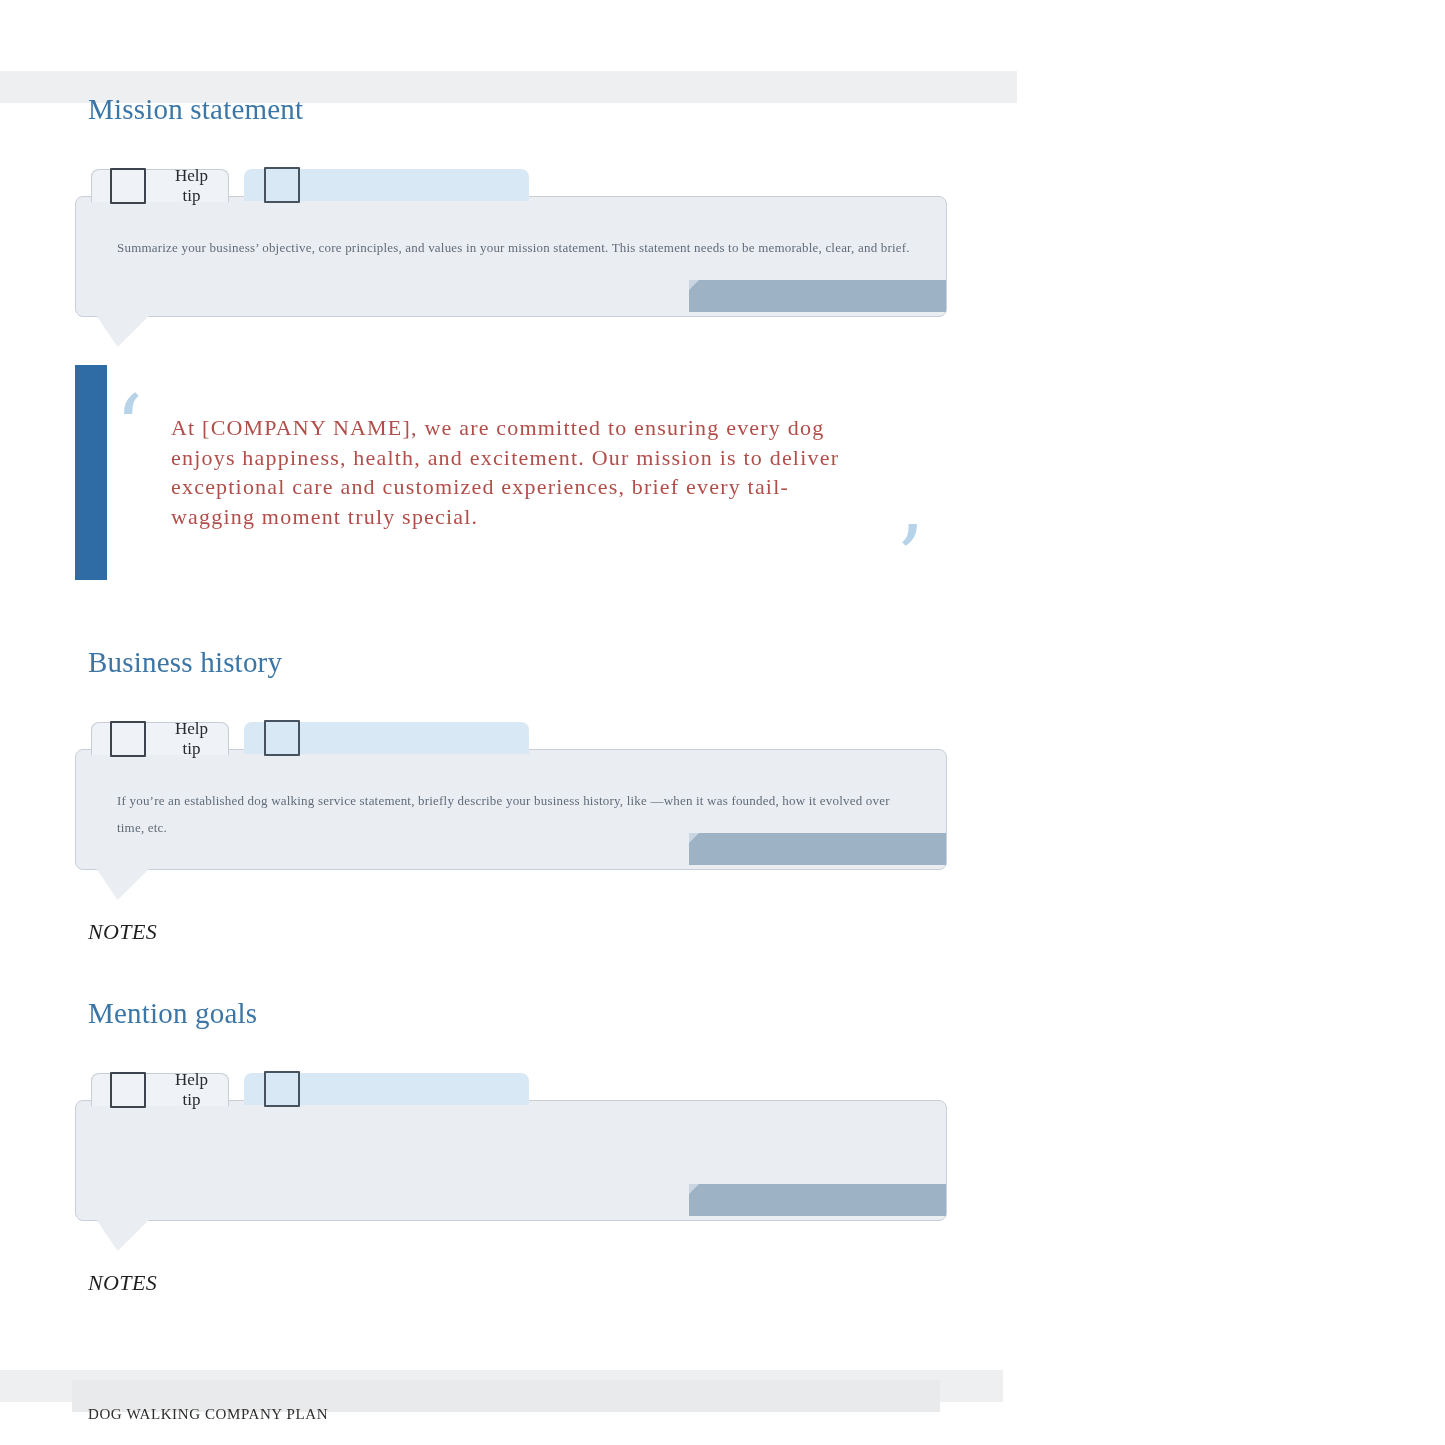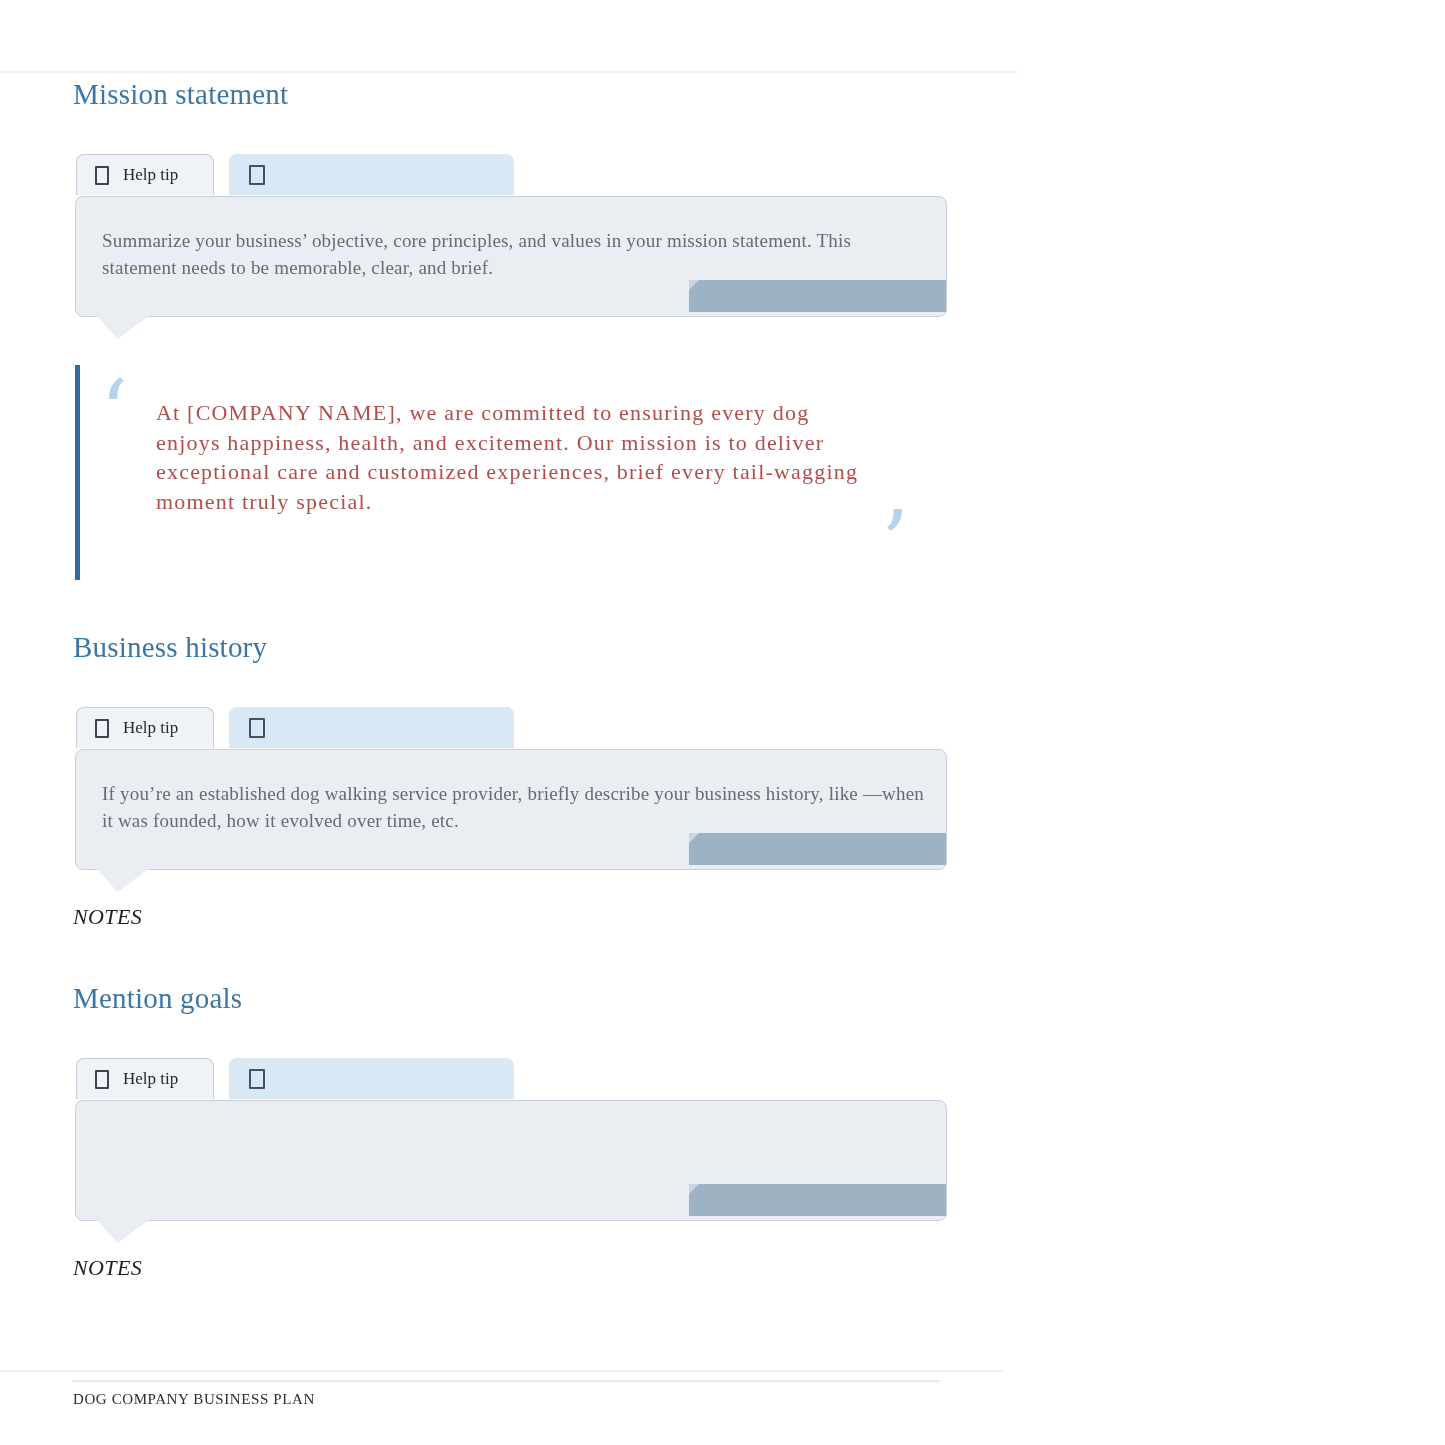--- a/index.html
+++ b/index.html
@@ -10,21 +10,21 @@
     --tab1-bg:#eff2f6;
     --tab2-bg:#d8e8f4;
     --badge:#9eb2c5;
     --badge-fold:#c9d6e2;
     --quote-bar:#2f6ba4;
     --quote-mark:#b7d3e9;
     --accent-red:#b24e4a;
     --ink:#1f1f1f;
     --hairline:#eeeff1;
   }
-  *{box-sizing:border-box;margin:0;padding:1px;}
+  *{box-sizing:border-box;margin:0;padding:16px;}
   html,body{width:1445px;height:1445px;background:#ffffff;
     font-family:"Liberation Serif","DejaVu Serif",serif;overflow:hidden;}
   .page{position:absolute;inset:0;}
   .hairline{position:absolute;height:1px;background:var(--hairline);}
   .hairline.top{left:0;top:71px;width:1017px;}
   .hairline.footer{left:0;top:1370px;width:1003px;}
   .hairline.footer2{left:72px;top:1380px;width:868px;background:#e9eaec;}
 
   .doc-section{position:absolute;left:0;top:0;width:100%;height:0;overflow:visible;}
 
@@ -37,22 +37,22 @@
     border:1px solid #c7cdd5;border-bottom:none;padding-left:18px;gap:13px;
     font-size:17px;color:#26292e;}
   .tab-blue{width:285px;background:var(--tab2-bg);padding-left:20px;}
   .tofu{display:inline-block;width:14px;height:19px;border:2px solid #3d444e;
     border-radius:1px;flex:0 0 auto;}
   .tab-blue .tofu{width:16px;height:20px;border-color:#46525d;}
 
   .bubble{position:absolute;left:75px;width:872px;height:121px;
     background:var(--bubble-bg);border:1px solid var(--bubble-border);
     border-radius:8px;z-index:1;}
-  .bubble p{position:absolute;left:25px;top:29px;width:830px;
-    font-size:19px;line-height:27px;color:var(--tip-text);letter-spacing:.2px;}
+  .bubble p{position:absolute;left:25px;top:21px;width:830px;
+    font-size:13px;line-height:27px;color:var(--tip-text);letter-spacing:.2px;}
   .badge{position:absolute;right:0;bottom:4px;width:257px;height:32px;
     background:var(--badge);}
   .badge::before{content:"";position:absolute;left:0;top:0;width:0;height:0;
     border-left:10px solid var(--badge-fold);border-bottom:10px solid transparent;}
   .tail{position:absolute;left:20px;top:100%;margin-top:-1px;width:54px;height:24px;
     background:var(--bubble-bg);clip-path:polygon(0 0,100% 0,40% 100%);
     filter:drop-shadow(0 1px 0 #c9ced6);}
 
   .quote-block{position:absolute;left:75px;width:872px;}
   .quote-bar{position:absolute;left:0;top:0;width:5px;height:215px;
@@ -110,21 +110,21 @@
       <div class="tab tab-help">
         <span class="tofu"></span>
         <span>Help tip</span>
       </div>
       <div class="tab tab-blue">
         <span class="tofu"></span>
       </div>
     </div>
 
     <div class="bubble" style="top:749px">
-      <p>If you’re an established dog walking service provider, briefly describe your business history, like —when it was founded, how it evolved over time, etc.</p>
+      <p>If you’re an established dog walking service statement, briefly describe your business history, like —when it was founded, how it evolved over time, etc.</p>
       <div class="badge"></div>
       <div class="tail"></div>
     </div>
 
     <div class="notes-label" style="top:903px">NOTES</div>
   </section>
 
   <section class="doc-section">
     <h2 class="section-heading" style="top:982px">Mention goals</h2>
 
@@ -141,14 +141,14 @@
     <div class="bubble" style="top:1100px">
       <div class="badge"></div>
       <div class="tail"></div>
     </div>
 
     <div class="notes-label" style="top:1254px">NOTES</div>
   </section>
 
   <div class="hairline footer"></div>
   <div class="hairline footer2"></div>
-  <div class="doc-footer-text">DOG COMPANY BUSINESS PLAN</div>
+  <div class="doc-footer-text">DOG WALKING COMPANY PLAN</div>
 </div>
 
 </body></html>

